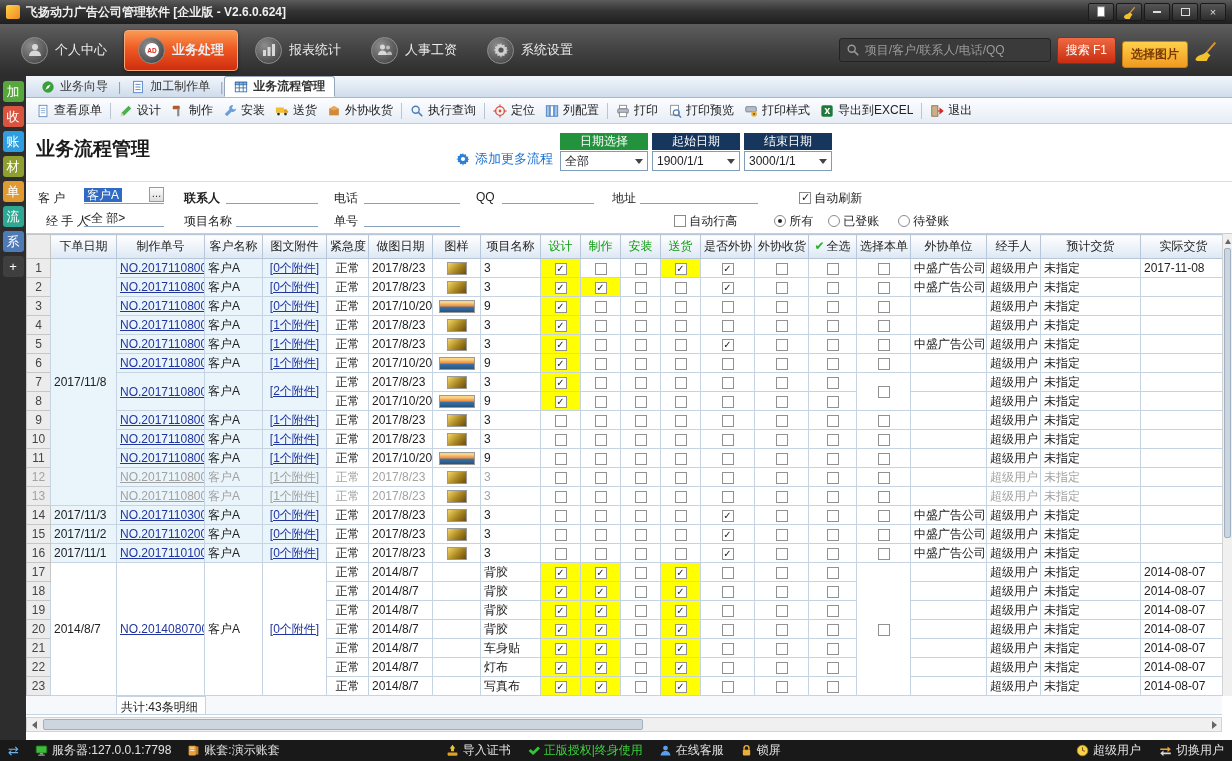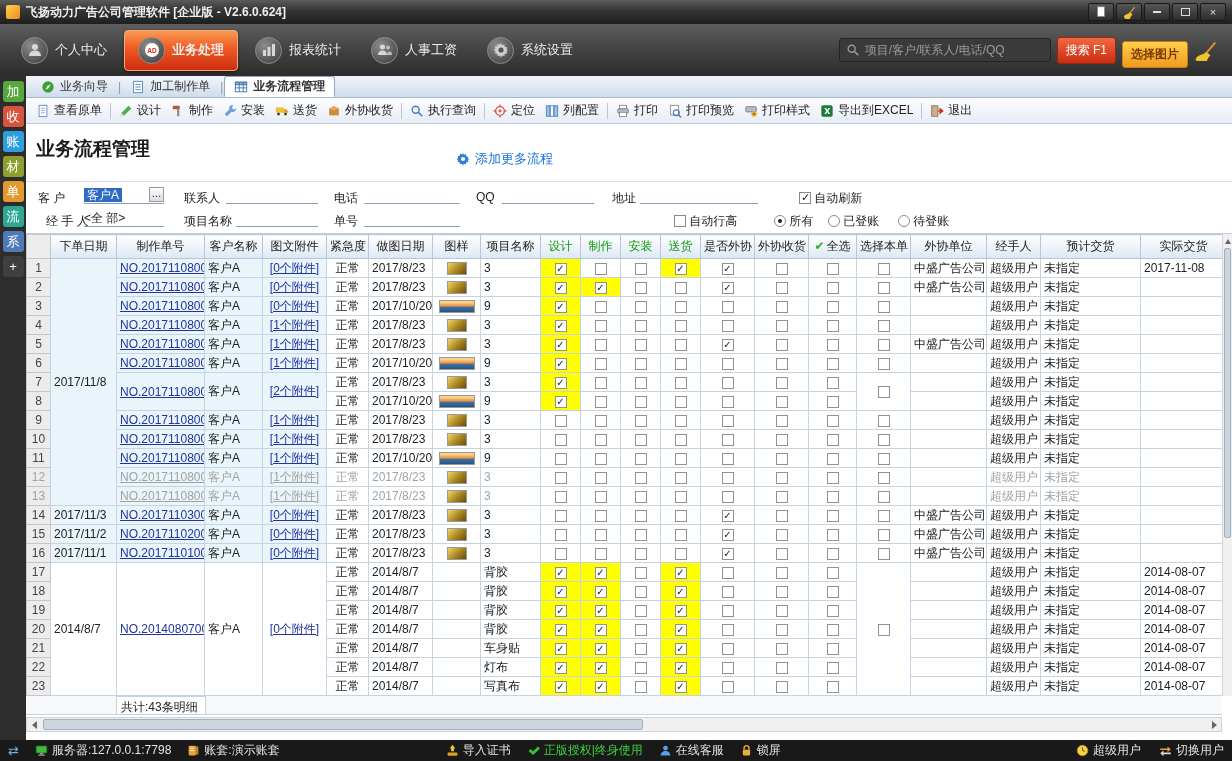--- a/index.html
+++ b/index.html
@@ -418,29 +418,52 @@
     <span class="abs page-title">业务流程管理</span>
     <span class="abs add-flow">
       <span class="ic">
           <svg viewBox="0 0 16 16">
             <path d="M8 1l1 2.2 2.4-.6.3 2.4 2.4.3-.6 2.4L15.7 8l-2.2 1 .6 2.4-2.4.3-.3 2.4-2.4-.6L8 15.7 7 13.5l-2.4.6-.3-2.4-2.4-.3.6-2.4L.3 8l2.2-1-.6-2.4 2.4-.3.3-2.4 2.4.6z" fill="#2f7fd4"></path>
             <circle cx="8" cy="8" r="2.4" fill="#fff"></circle>
           </svg>
         </span>
       <span>添加更多流程</span>
     </span>
+    <span class="abs date-filters">
+      <span class="df">
+        <span class="df-label" style="background: rgb(35, 146, 61);">日期选择</span>
+        <span class="df-select">
+            <span>全部</span>
+            <span class="dd-arrow"></span>
+          </span>
+      </span>
+      <span class="df">
+        <span class="df-label" style="background: rgb(23, 54, 93);">起始日期</span>
+        <span class="df-select">
+            <span>1900/1/1</span>
+            <span class="dd-arrow"></span>
+          </span>
+      </span>
+      <span class="df">
+        <span class="df-label" style="background: rgb(23, 54, 93);">结束日期</span>
+        <span class="df-select">
+            <span>3000/1/1</span>
+            <span class="dd-arrow"></span>
+          </span>
+      </span>
+    </span>
   </div>
 
   <div class="abs filterzone">
     <span class="f-label" style="left:12px;top:8px;">客  户</span>
     <span class="f-field" style="left:58px;top:5px;width:80px;">
       <span class="sel-text">客户A</span>
       <span class="dots-btn">…</span>
     </span>
-    <span class="f-label" style="left:158px;top:8px;">联系人</span>
+    <span class="f-label" style="left:158px;top:8px;font-weight:bold;">联系人</span>
     <span class="f-field" style="left:200px;top:5px;width:92px;"></span>
     <span class="f-label" style="left:308px;top:8px;">电话</span>
     <span class="f-field" style="left:338px;top:5px;width:96px;"></span>
     <span class="f-label" style="left:450px;top:8px;">QQ</span>
     <span class="f-field" style="left:476px;top:5px;width:92px;"></span>
     <span class="f-label" style="left:586px;top:8px;">地址</span>
     <span class="f-field" style="left:614px;top:5px;width:118px;"></span>
     <span class="f-label" style="left:742px;top:8px;margin-left:31px;">
       <span class="cbx on"></span>
       <span>自动刷新</span>

